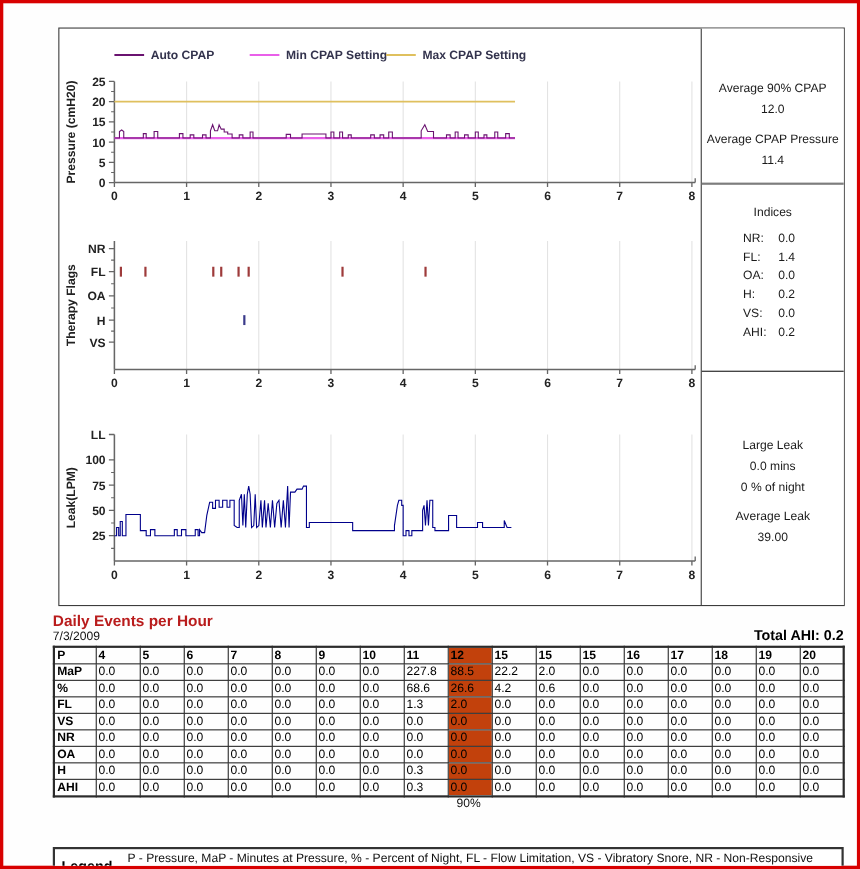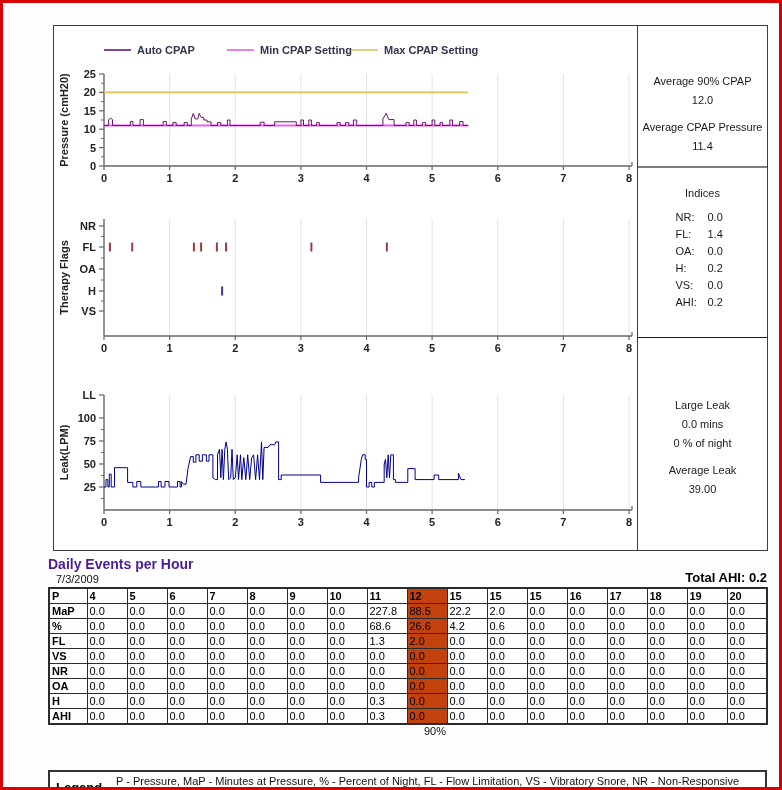--- a/index.html
+++ b/index.html
@@ -33,39 +33,39 @@
     display:grid; grid-template-columns:34px 30px; justify-content:center;
     column-gap:6px; row-gap:5px; margin-top:8px;
   }
   .indices-grid .ilab { text-align:left;padding-left:8px; }
   .indices-grid .ival { text-align:left; }
   .bold { font-weight:normal; }
   .gap8 { height:8px; }
 
   
   .table-section { position:absolute; left:45px; top:553px; width:719px; }
-  .tbl-title { font-size:14px; font-weight:bold; color:#4c1d95; }
+  .tbl-title { font-size:14px; font-weight:bold; color:#b91c1c; }
   .tbl-head-row { position:relative; height:15px; }
-  .tbl-date { position:absolute; left:8px; top:1px; font-size:11px; color:#111; }
+  .tbl-date { position:absolute; left:0; top:1px; font-size:11px; color:#111; }
   .tbl-total { position:absolute; right:0; top:-2px; font-size:13px; font-weight:bold; color:#000; }
   table.events {
     border-collapse:collapse; table-layout:fixed; width:718px;
     font-size:11px; color:#000;
   }
   table.events th, table.events td {
     border:1px solid #2b2b2b; padding:1px 2px; text-align:left;
     height:13px; line-height:12px; overflow:hidden; white-space:nowrap;
   }
   table.events { border:2px solid #2b2b2b; }
   table.events th { font-weight:bold; }
   table.events col.c-label { width:38px; }
   table.events col.c-data  { width:40px; }
   table.events .hl { background:#c2410c; }
   .tbl-note-row { position:relative; height:14px; }
-  .tbl-note { position:absolute; left:358px; width:40px; text-align:right; font-size:11px; color:#111; }
+  .tbl-note { position:absolute; left:358px; width:40px; text-align:center; font-size:11px; color:#111; }
 
   
   .legend-box {
     position:absolute; left:45px; top:767px; width:719px; height:35px;
     border:2px solid #333; display:flex; align-items:center;
     background:#ffffff;
   }
   .legend-label { font-size:13px; font-weight:bold; color:#000; padding:0 10px 0 6px; width:66px; flex:0 0 auto; }
   .legend-text { font-size:11px; color:#111; line-height:13px; padding-right:8px; }
 

